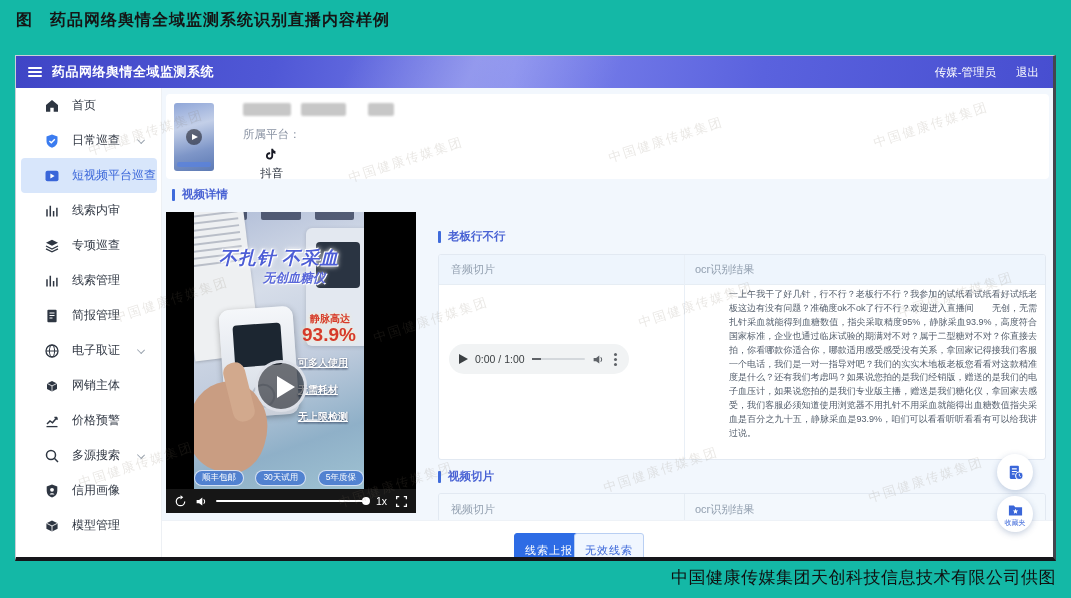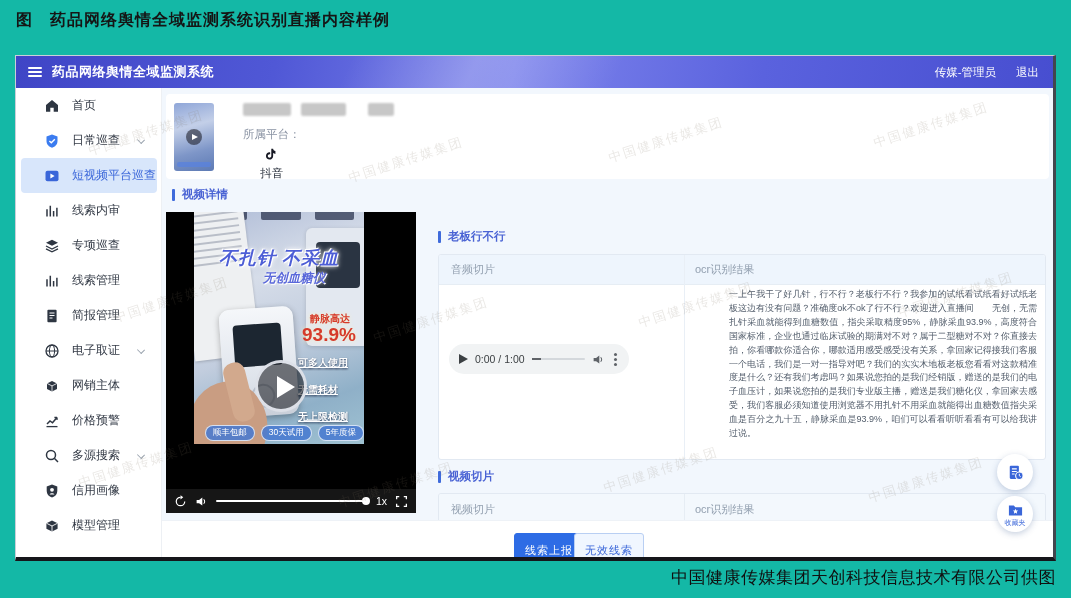--- a/index.html
+++ b/index.html
@@ -47,21 +47,21 @@
   .platform-row { position:absolute; left:77px; top:33px; display:flex; align-items:center; gap:5px; font-size:11.5px;flex-direction:column; }
   .platform-label { color:#8a93a3; }
   .douyin-icon svg { width:14px; height:14px; display:block; }
   .platform-name { color:#2d3440; }
 
   .sec { position:absolute; display:flex; align-items:center; gap:7px; font-size:11.5px; color:#4a63d4; font-weight:bold; }
   .sec::before { content:""; width:3px; height:12px; background:#3f6bdb; border-radius:1px; }
 
   
   .player { position:absolute; left:4px; top:124px; width:250px; height:301px; background:#000; overflow:hidden; }
-  .frame { position:absolute; left:28px; top:0; width:170px; height:232px; overflow:hidden;
+  .frame { position:absolute; left:28px; top:0; width:170px; height:277px; overflow:hidden;
            background:linear-gradient(160deg,#aebbd6 0%,#d6dde9 30%,#c2cdde 55%,#8fb0c8 80%,#9fc2d2 100%); }
   .topcut { position:absolute; top:-6px; left:14px; right:10px; height:14px; display:flex; gap:14px; }
   .topcut i { flex:1; height:100%; background:#2c3550; opacity:0.75; border-radius:2px; }
   .paper { position:absolute; left:-8px; top:-4px; width:66px; height:150px; background:#eef0f2; transform:rotate(-7deg); box-shadow:0 1px 3px rgba(0,0,0,0.2); }
   .paper i { display:block; height:2px; background:#b9bec8; margin:5px 6px 0 6px; }
   .prodbox { position:absolute; right:-6px; top:16px; width:64px; height:118px; background:#e3e8f0; border-radius:6px; box-shadow:0 1px 4px rgba(0,0,0,0.15); }
   .prodbox::after { content:""; position:absolute; left:10px; top:14px; right:10px; height:46px; background:#2a3442; border-radius:4px; }
   .ov-title { position:absolute; left:0; right:0; top:34px; text-align:center; font-size:18px; font-weight:bold; font-style:italic; color:#4d5ed6;
               text-shadow:0 0 4px #fff,0 0 6px #fff,1px 1px 0 #fff,-1px -1px 0 #fff; letter-spacing:1px; white-space:nowrap; }
   .ov-sub { position:absolute; left:30px; right:0; top:58px; text-align:center; font-size:12.5px; font-weight:bold; font-style:italic; color:#5a68da;
@@ -69,21 +69,21 @@
   .acc-label { position:absolute; left:116px; top:100px; font-size:10px; font-weight:bold; color:#d63a2a; text-shadow:0 0 4px #f7eec2; }
   .acc-value { position:absolute; left:108px; top:112px; font-size:19px; font-weight:bold; color:#d63a2a; text-shadow:0 0 5px #f7eec2; }
   .device { position:absolute; left:28px; top:96px; width:74px; height:108px; border-radius:10px; transform:rotate(-4deg);
             background:linear-gradient(180deg,#f5f7fa 0%,#dde2ea 70%,#c9cfd9 100%); box-shadow:0 2px 6px rgba(0,0,0,0.3); }
   .device::before { content:""; position:absolute; left:13px; top:16px; width:48px; height:42px; background:#1c2631; border-radius:4px; }
   .device::after { content:""; position:absolute; left:27px; bottom:8px; width:20px; height:20px; border-radius:50%; border:2px solid #b8bfca; }
   .hand { position:absolute; left:-6px; top:170px; width:80px; height:90px; background:#c99d82; border-radius:45% 55% 40% 50%; transform:rotate(18deg); }
   .finger { position:absolute; left:34px; top:150px; width:22px; height:60px; background:#d2a98d; border-radius:10px; transform:rotate(-14deg); }
   .features { position:absolute; left:104px; top:144px; }
   .features div { font-size:10px; font-weight:bold; color:#fff; text-shadow:0 1px 2px rgba(20,30,60,0.8); text-decoration:underline; margin-bottom:13px; white-space:nowrap; }
-  .badges { position:absolute; left:0; right:0; bottom:3px; display:flex; justify-content:flex-end; gap:6px; }
+  .badges { position:absolute; left:0; right:0; bottom:3px; display:flex; justify-content:space-between; gap:6px; }
   .badge { font-size:8.5px; color:#fff; background:rgba(72,122,208,0.88); border:1px solid rgba(255,255,255,0.75); border-radius:8px; padding:1px 7px; white-space:nowrap; }
   .play-btn { position:absolute; left:89px; top:148px; width:52px; height:52px; border-radius:50%; background:rgba(12,14,20,0.55);
               border:3px solid rgba(235,238,245,0.9); cursor:pointer; z-index:3; }
   .play-btn::after { content:""; position:absolute; left:19px; top:13px; border-left:18px solid #fff; border-top:11px solid transparent; border-bottom:11px solid transparent; }
   .ctrl-bar { position:absolute; left:0; right:0; bottom:0; height:24px; background:#161616; display:flex; align-items:center; padding:0 8px; gap:8px; z-index:4; }
   .ctrl-bar svg { display:block; }
   .ctrl-ic { width:13px; height:13px; cursor:pointer; flex:0 0 auto; }
   .seekline { position:relative; flex:1; height:2px; background:#fff; border-radius:1px; cursor:pointer; }
   .seekline::after { content:""; position:absolute; right:-2px; top:-3px; width:8px; height:8px; border-radius:50%; background:#fff; }
   .speed { color:#fff; font-size:10.5px; cursor:pointer; flex:0 0 auto; }

